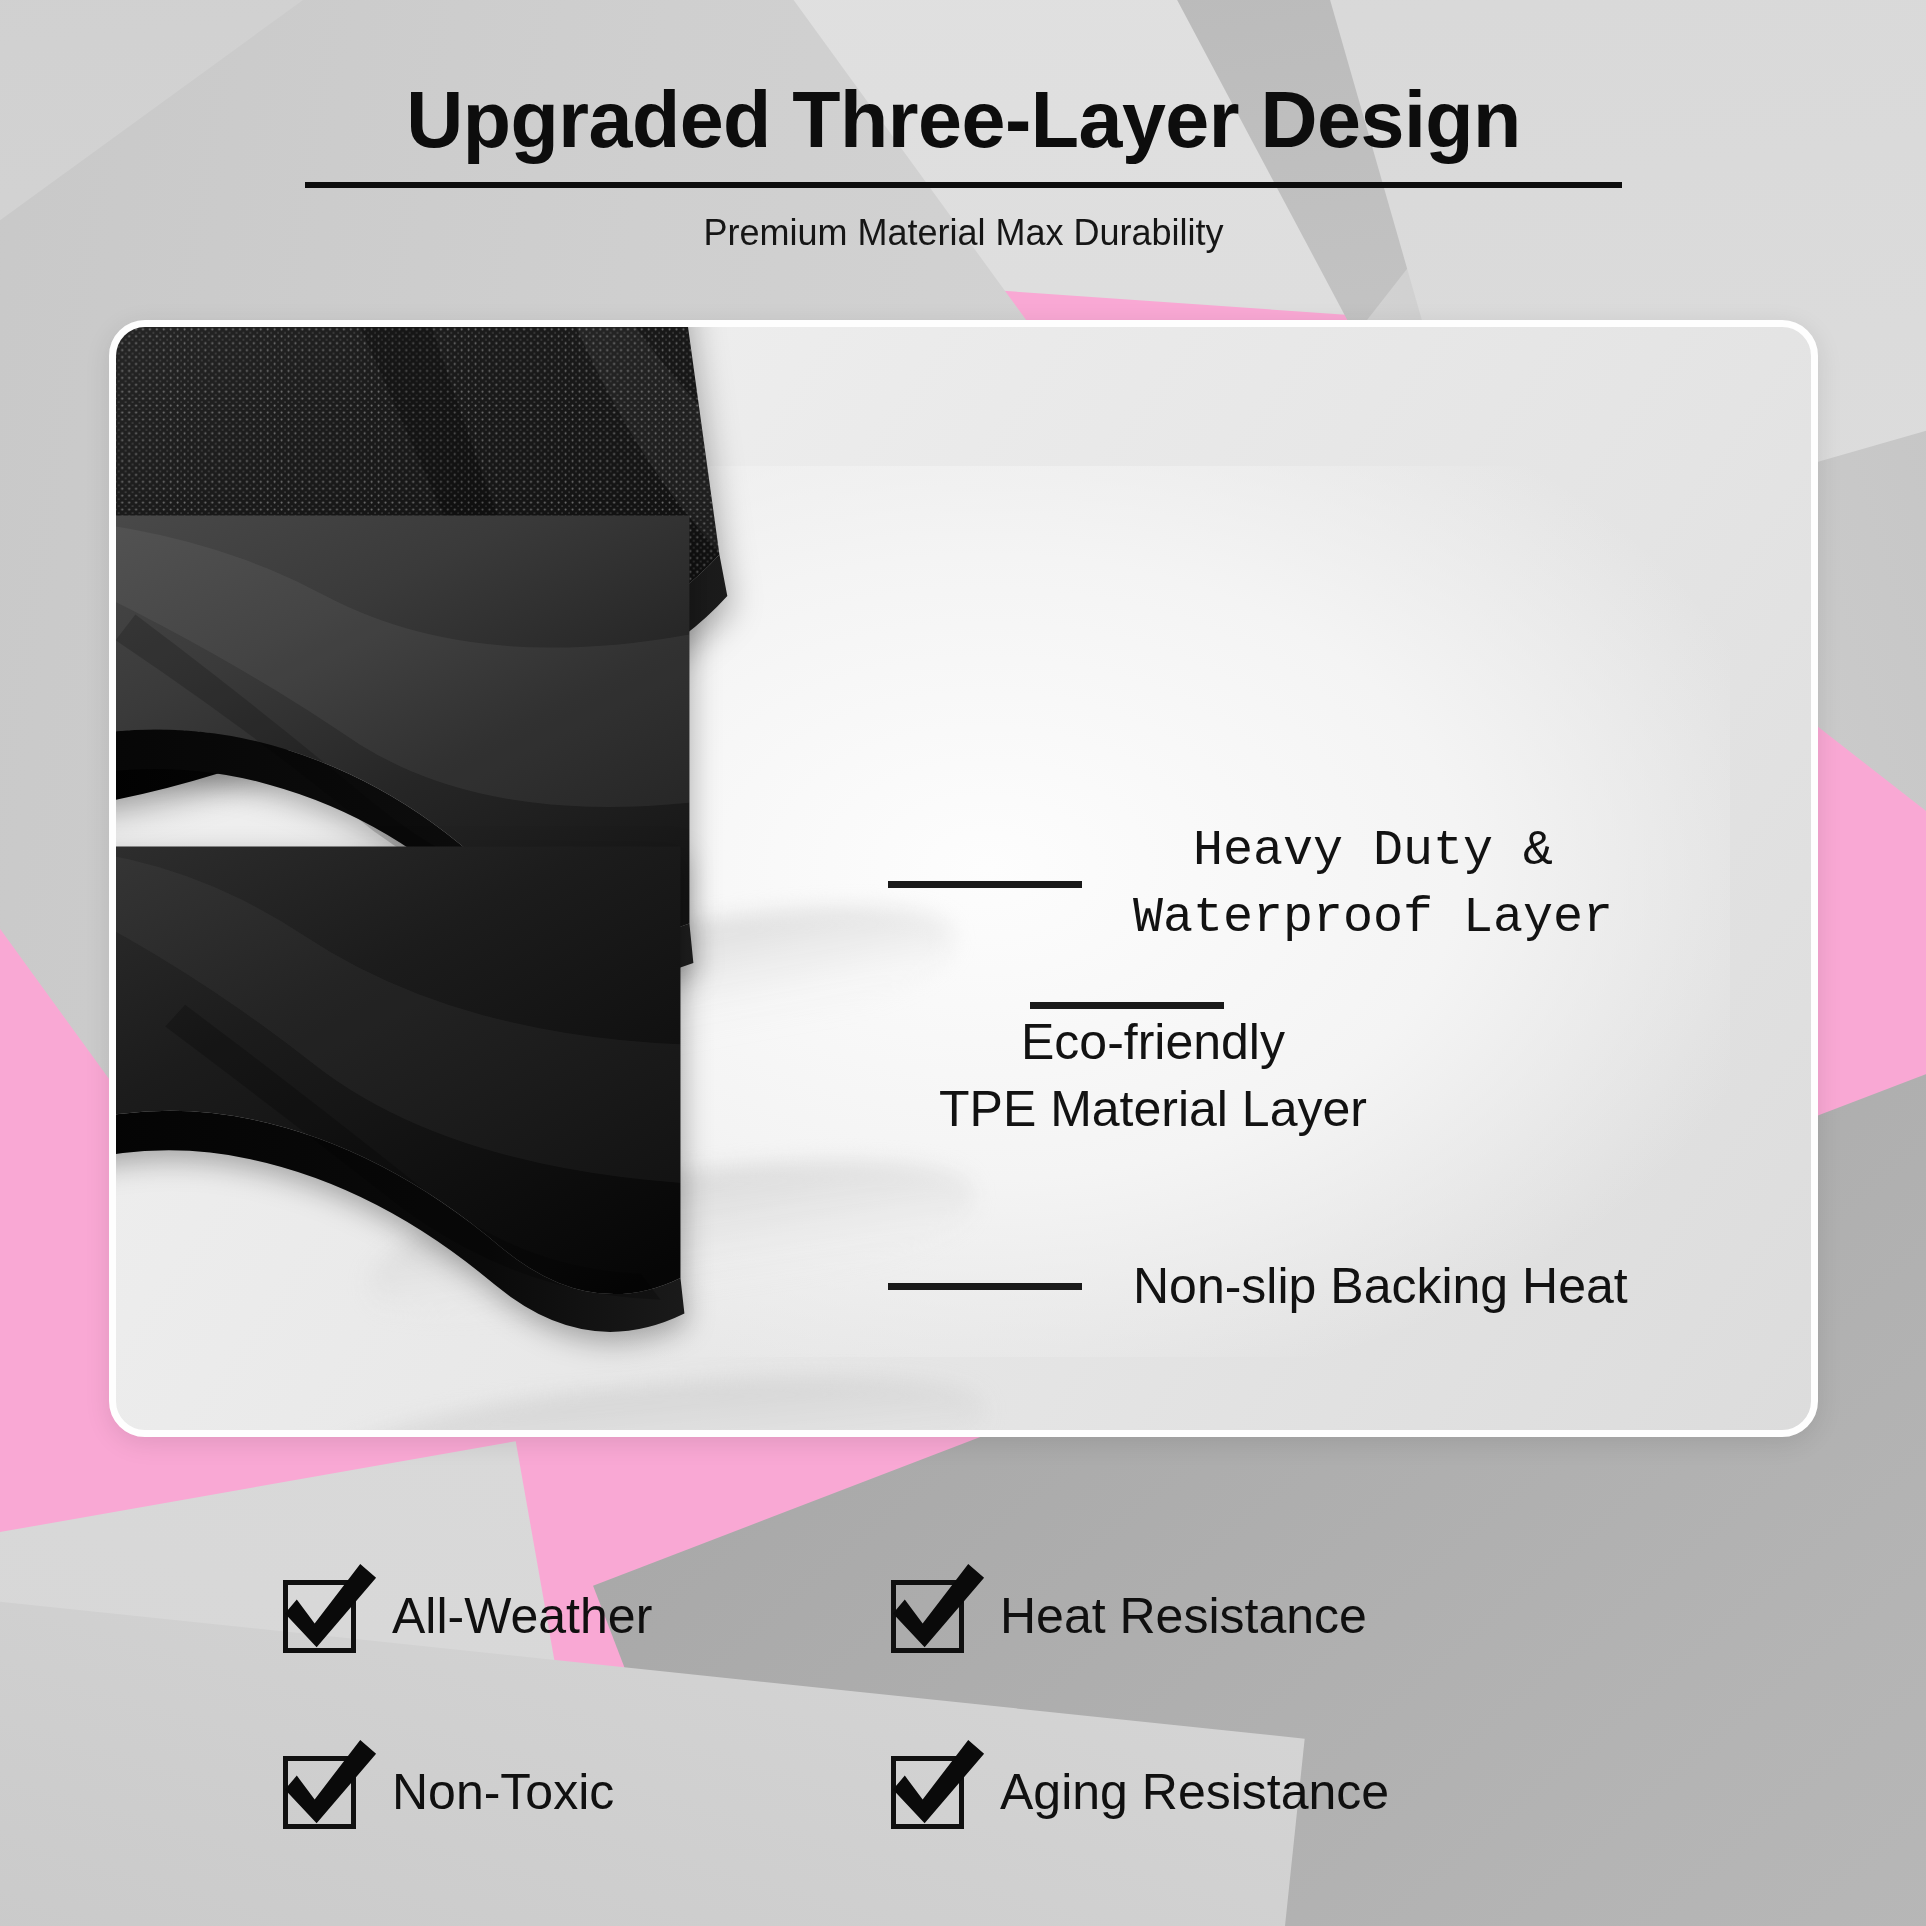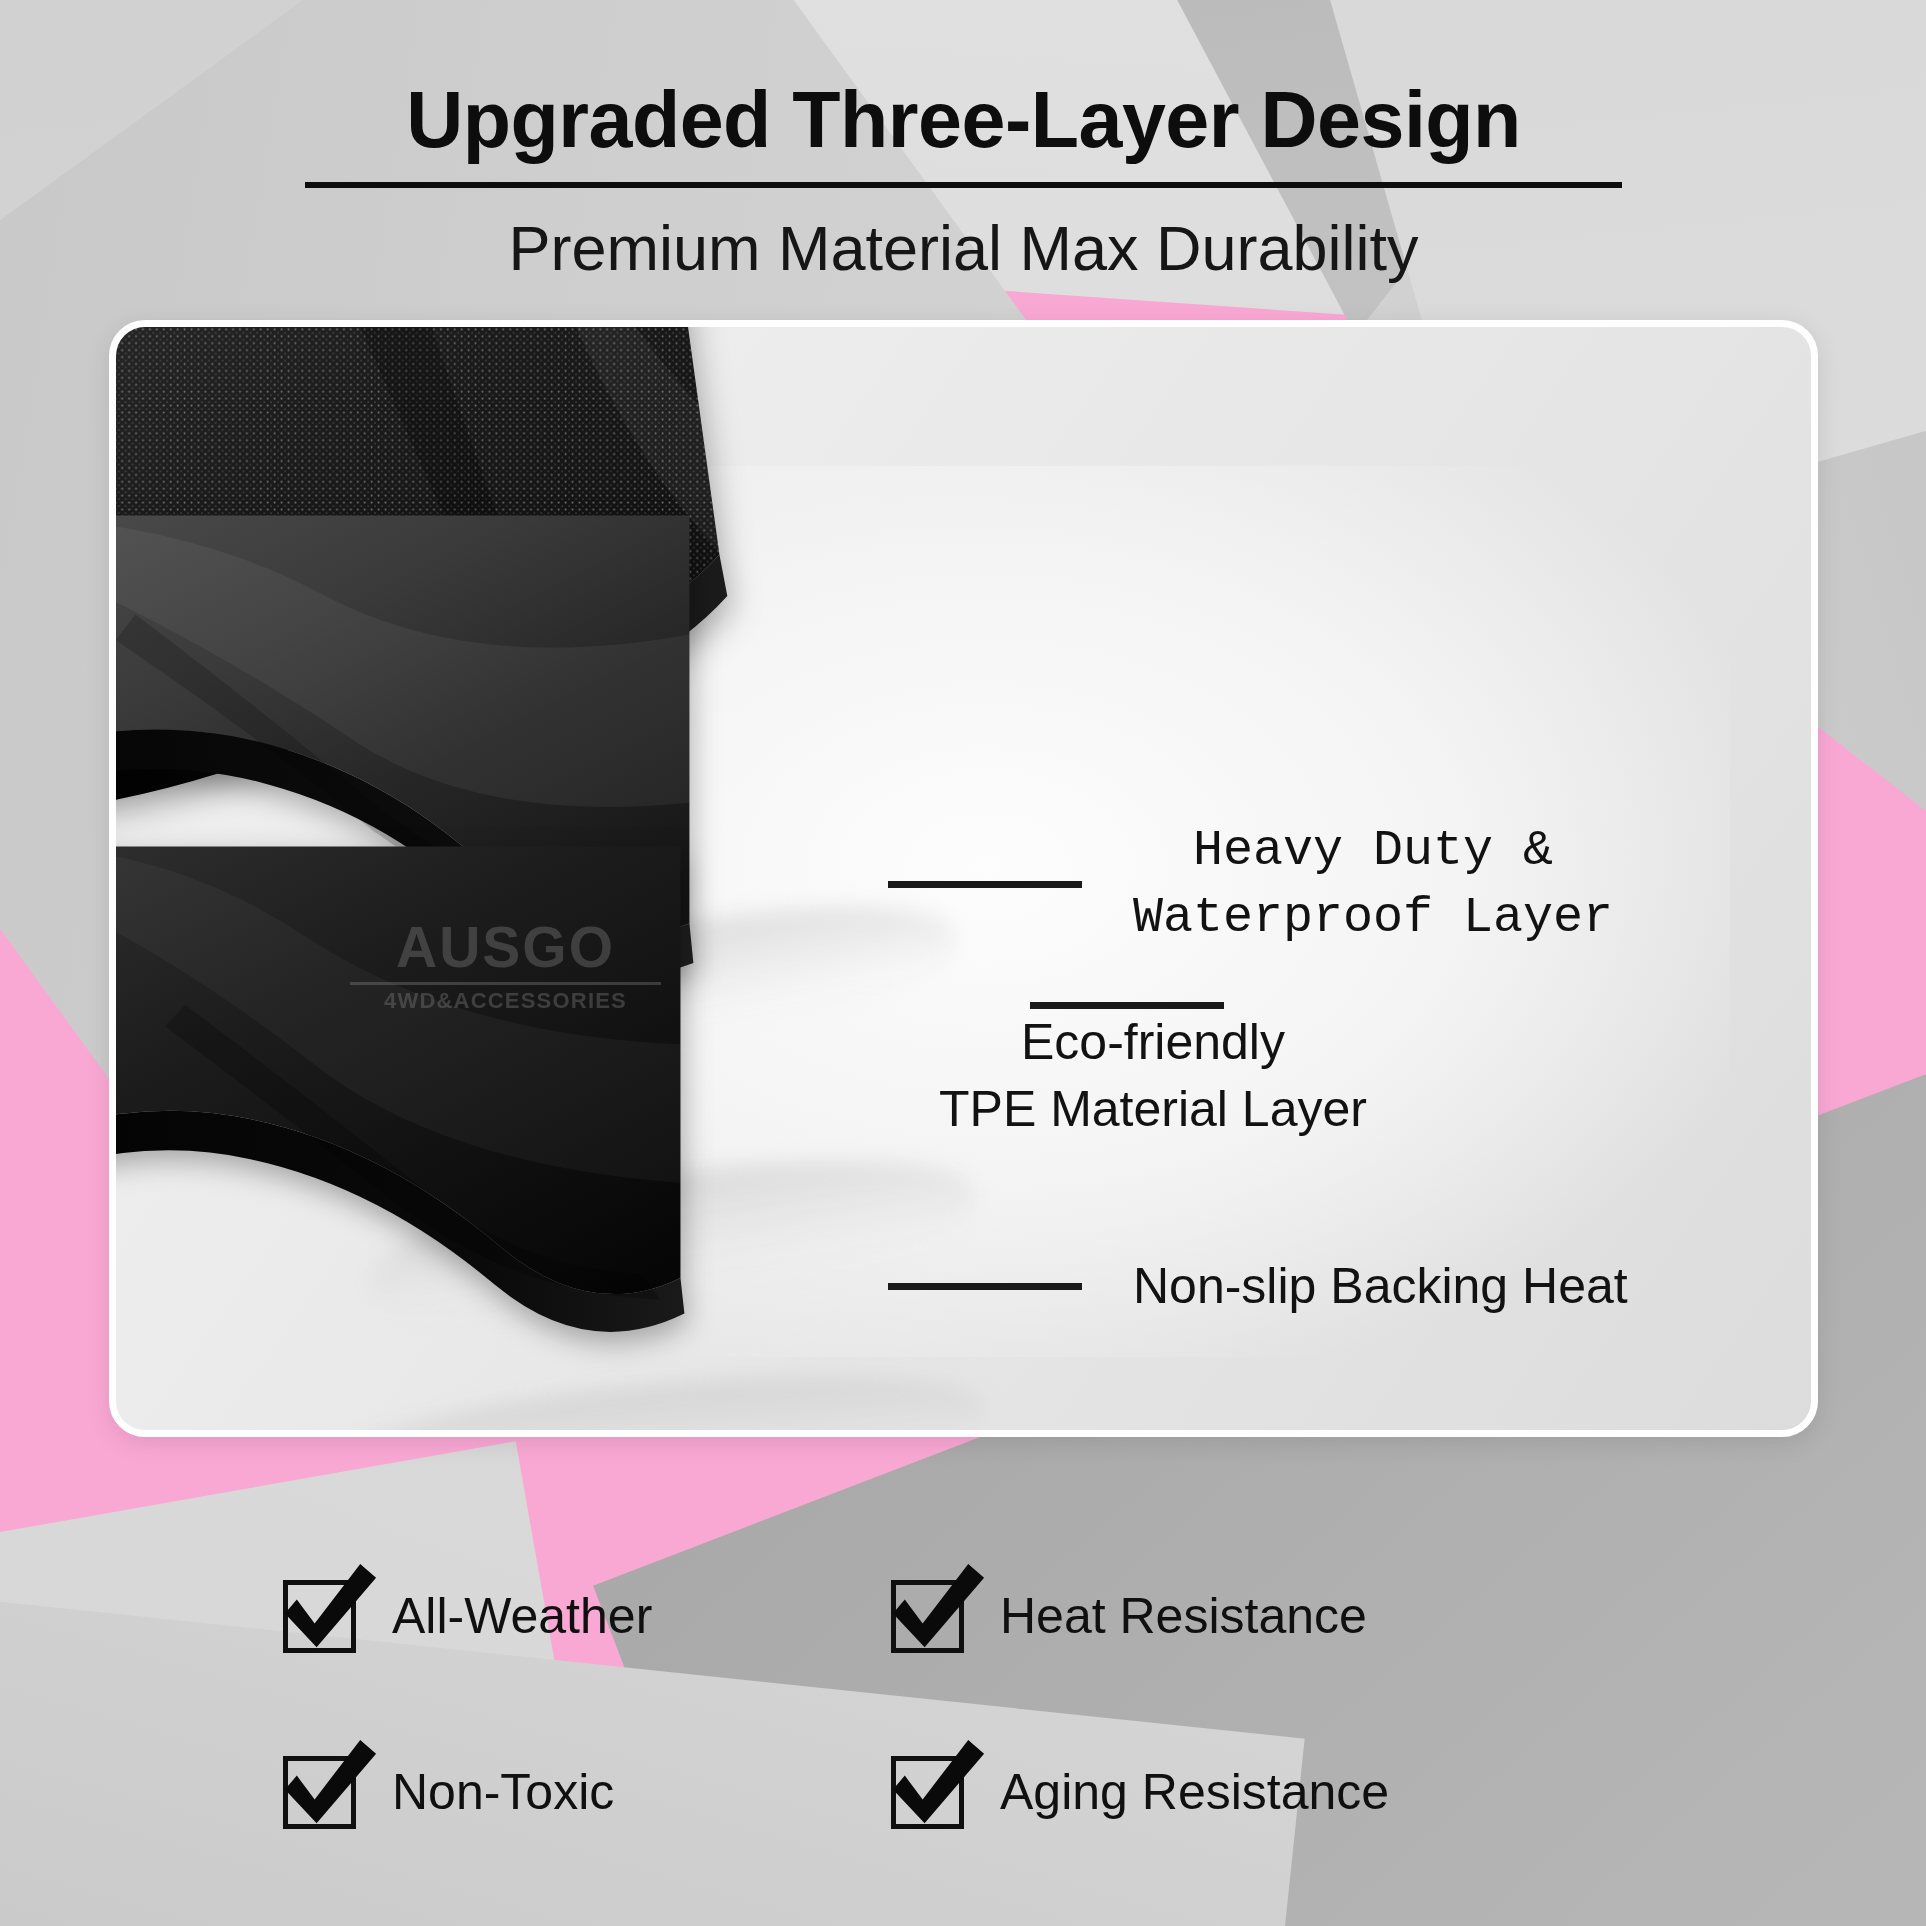--- a/index.html
+++ b/index.html
@@ -103,21 +103,21 @@
     padding-top: 75px;
     line-height: 1.15;
   }
   .title-rule {
     width: 1317px;
     height: 6px;
     background: #0d0d0d;
     margin: 16px auto 0 auto;
   }
   .subtitle {
-    font-size: 63px;
+    font-size: 36px;
     font-weight: 400;
     color: #161616;
     margin: 24px 0 0 0;
     line-height: 1.15;
   }
 
   
   .photo-card {
     position: absolute;
     left: 109px; top: 320px;
@@ -413,25 +413,20 @@
           <path d="M -60,-40 L -60,252 Q 60,212 168,236 Q 300,264 420,366
                    Q 510,440 600,396 L 600,-40 Z" fill="url(#gBotFace)"></path>
 
           <path d="M -60,0 Q 90,70 230,180 Q 360,282 600,300 L 600,160
                    Q 370,150 220,50 Q 90,-36 -60,-40 Z" fill="#ffffff" opacity="0.04"></path>
           <path d="M 100,120 Q 220,210 340,306 Q 440,388 560,392 L 580,418
                    Q 440,414 320,326 Q 200,232 80,142 Z" fill="#000000" opacity="0.22"></path>
         </svg>
       </div>
 
-      <div class="watermark">
-        <div class="wm-main">AUSGO</div>
-        <div class="wm-rule"></div>
-        <div class="wm-sub">4WD&amp;ACCESSORIES</div>
-      </div>
 
     </div>
 
     <div class="callout callout-1">
       <div class="callout-line"></div>
       <div class="callout-text">Heavy Duty &amp;
 Waterproof Layer</div>
     </div>
 
     <div class="callout callout-2">

